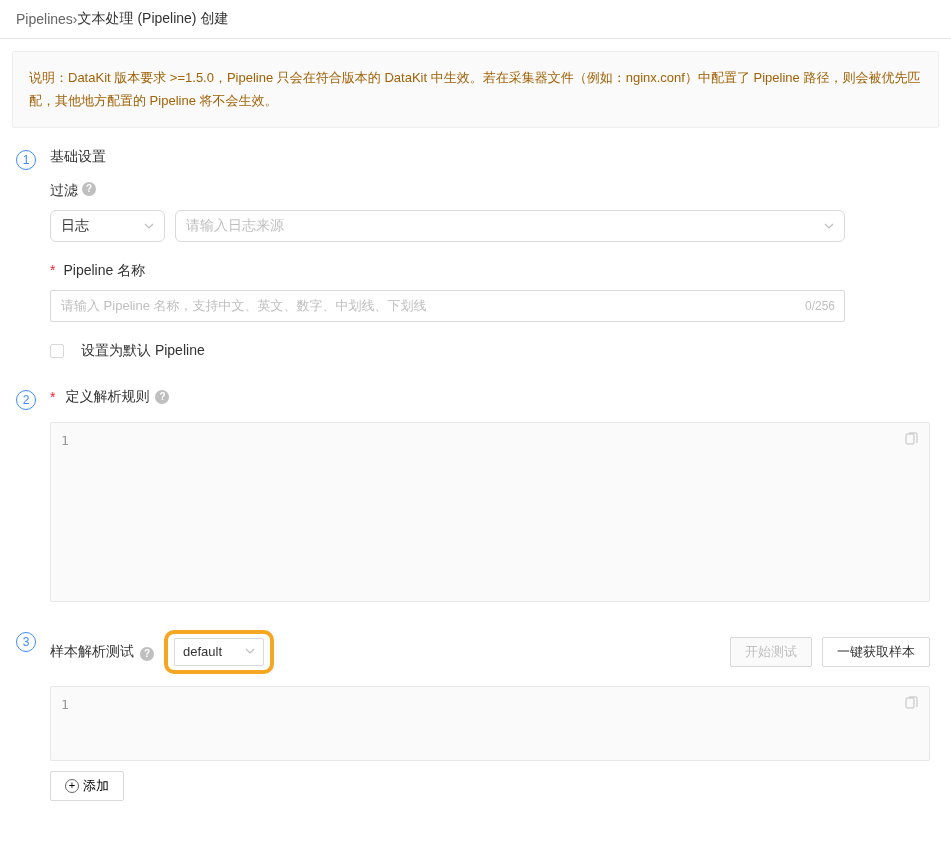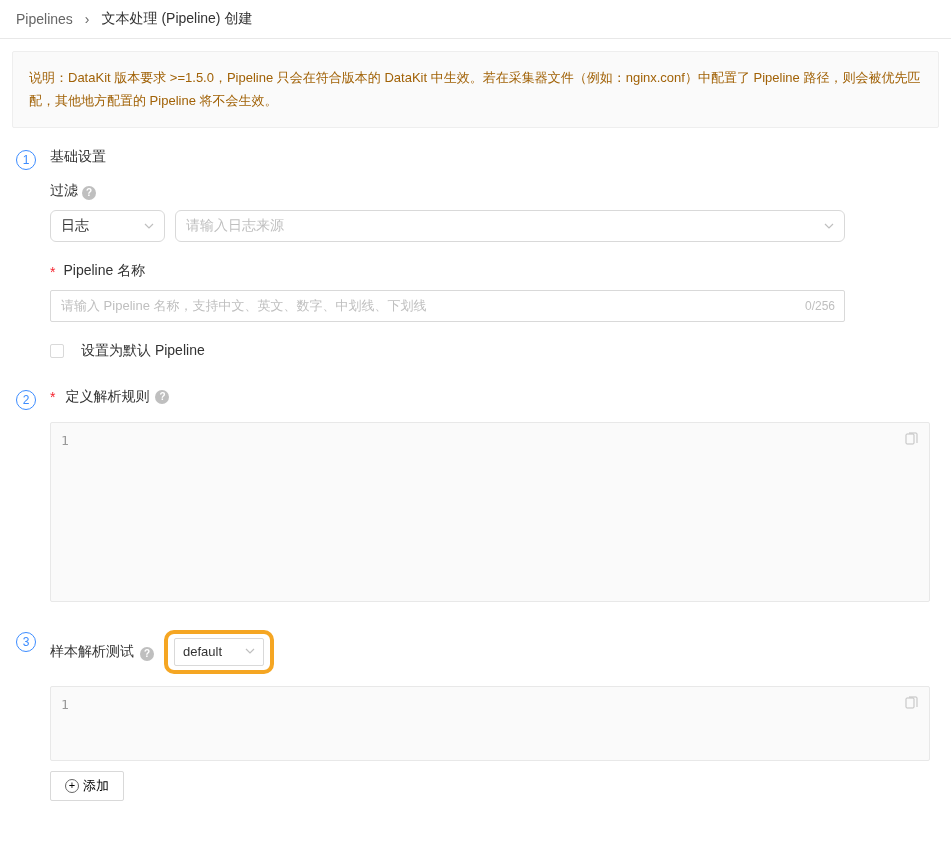--- a/index.html
+++ b/index.html
@@ -8,21 +8,20 @@
       font-size: 14px;
       color: #333;
       background: #fff;
       width: 951px;
     }
     .breadcrumb {
       padding: 10px 16px;
       border-bottom: 1px solid #e8e8e8;
       display: flex;
       align-items: center;
-      gap: 12px;
       color: #666;
     }
     .breadcrumb .current { color: #333; font-weight: 500; }
     .info-banner {
       margin: 12px;
       padding: 14px 16px;
       background: #fafafa;
       border: 1px solid #eee;
       border-radius: 2px;
       color: #a16207;
@@ -66,21 +65,21 @@
       color: #fff;
       display: inline-flex;
       align-items: center;
       justify-content: center;
       font-size: 10px;
       font-weight: bold;
     }
     .required { color: #f5222d; margin-right: 4px; }
     .form-label {
       display: flex;
-      align-items: flex-end;
+      align-items: flex-start;
       gap: 4px;
       margin-bottom: 10px;
       color: #333;
     }
     .filter-row {
       display: flex;
       gap: 10px;
       margin-bottom: 20px;
     }
     .select-box {
@@ -328,20 +327,24 @@
       <div class="default-select-wrapper">
         <div class="default-select">
           <span>default</span>
           <span class="chevron-down">
             <svg width="10" height="10" viewBox="0 0 10 10">
                 <path d="M1 3 L5 7 L9 3" stroke="currentColor" stroke-width="1.2" fill="none"></path>
               </svg>
           </span>
         </div>
       </div>
+      <div class="sample-actions">
+        <button class="btn" disabled=""><span>开始测试</span></button>
+        <button class="btn"><span>一键获取样本</span></button>
+      </div>
     </div>
 
     <div class="code-area tall">
       <span class="line-number">1</span>
       <span class="copy-icon">
         <svg width="16" height="16" viewBox="0 0 16 16">
             <rect x="3" y="3" width="8" height="10" rx="1" stroke="currentColor" fill="none"></rect>
             <path d="M6 2 h7 a1 1 0 0 1 1 1 v9" stroke="currentColor" fill="none"></path>
           </svg>
       </span>

